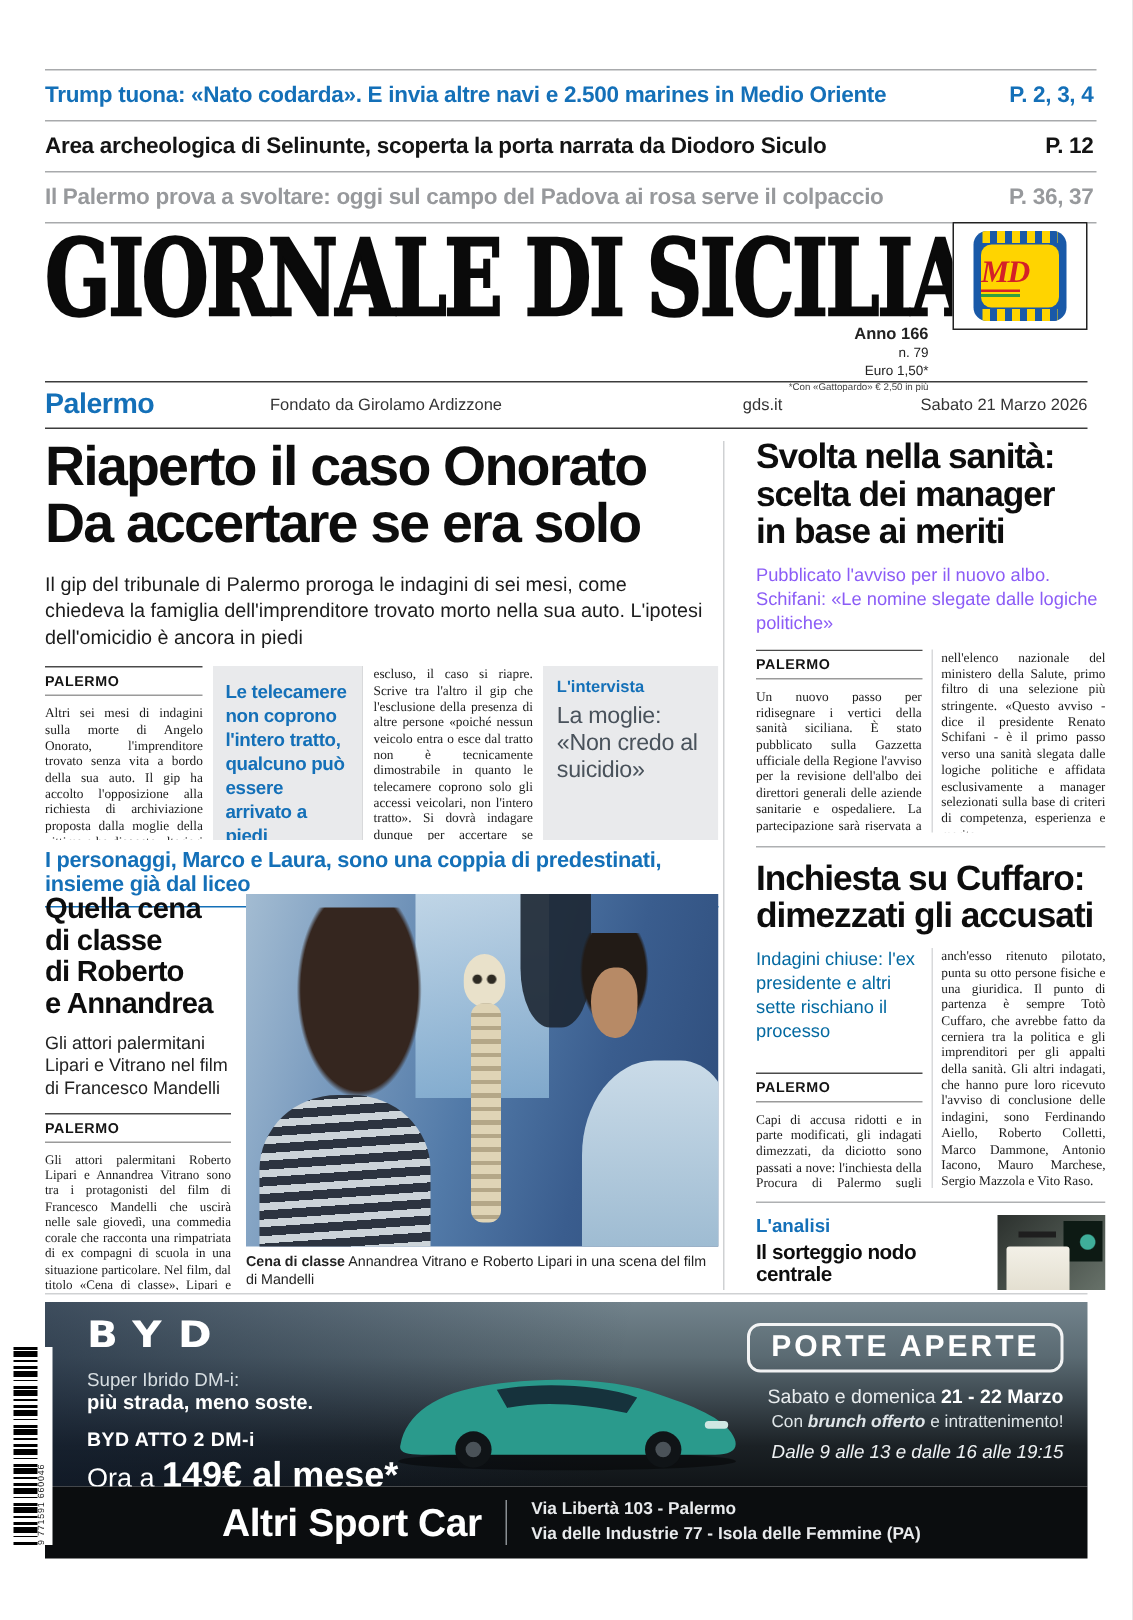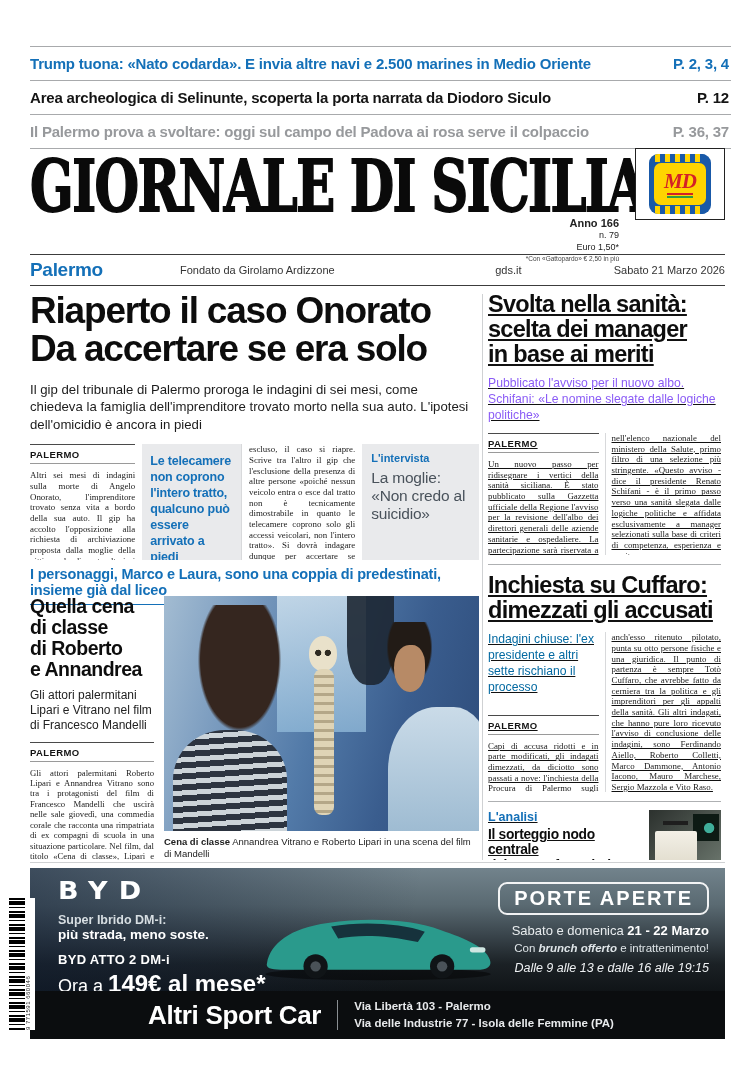--- a/index.html
+++ b/index.html
@@ -34,21 +34,21 @@
                    font-size:9px; line-height:1.3; color:#222; }
   .masthead-meta .anno { font-size:11px; font-weight:bold; }
   .masthead-meta .nota { font-size:6.5px; color:#444; margin-top:1px; }
   .md-logo { position:absolute; right:0; top:-4px; width:90px; height:72px; border:1px solid #222;
              background:#fff; display:flex; align-items:center; justify-content:center; }
   .md-mark { width:62px; height:60px; background:#1959a8; border-radius:9px; position:relative; overflow:hidden; }
   .md-stripes-top, .md-stripes-bottom { position:absolute; left:6px; right:6px; height:8px;
     background:repeating-linear-gradient(90deg,#ffd400 0 5px,#1959a8 5px 10px); }
   .md-stripes-top { top:0; } .md-stripes-bottom { bottom:0; }
   .md-center { position:absolute; left:5px; right:5px; top:9px; bottom:9px; background:#ffd400;
-    border-radius:7px; display:flex; flex-direction:column; align-items:center; justify-content:center; }
+    border-radius:7px; display:flex; flex-direction:column; align-items:flex-start; justify-content:center; }
   .md-text { font-size:21px; font-weight:bold; font-style:italic; color:#d42027; letter-spacing:-1px;
              font-family:"Liberation Serif", serif; line-height:1; }
   .md-lines { width:26px; height:5px; margin-top:1px;
     background:linear-gradient(180deg,#d42027 0 2px,#ffd400 2px 3px,#2f9e41 3px 5px); }
 
   
   .infobar { position:absolute; left:30px; right:30px; top:254px; height:32px;
              border-top:1px solid #3c3c3c; border-bottom:1px solid #3c3c3c;
              display:flex; align-items:center; font-size:11px; color:#333; }
   .edition { font-size:19px; font-weight:bold; color:#1470b8; letter-spacing:-0.3px; flex:0 0 150px; }
@@ -110,21 +110,21 @@
   .ph-man-hair { position:absolute; right:13%; top:11%; width:18%; height:31%;
     background:radial-gradient(ellipse at 50% 35%, #221b16 52%, transparent 57%); }
   .ph-man-face { position:absolute; right:17%; top:21%; width:10%; height:20%;
     background:#b78a66; border-radius:48% 40% 46% 50%; }
   .ph-man-shirt { position:absolute; right:-3%; bottom:-3%; width:32%; height:56%; border-radius:48% 34% 0 0;
     background:linear-gradient(180deg,#cadbe8,#9cbad1); }
   .caption { margin-top:5px; font-size:9.5px; color:#222; line-height:1.25; }
   .caption .cap-bold { font-weight:bold; }
 
   
-  .rightcol { position:absolute; left:488px; top:292px; width:233px; height:568px; overflow:hidden;text-decoration:underline; }
+  .rightcol { position:absolute; left:504px; top:292px; width:233px; height:568px; overflow:hidden; }
   .r-title { font-size:23.5px; font-weight:bold; letter-spacing:-0.7px; line-height:1.07; color:#0d0d0d; }
   .r-sommario { margin-top:9px; font-size:12.2px; line-height:1.3; color:#8b5cf6; }
   .cols2 { display:flex; margin-top:9px; }
   .cols2 > div { width:50%; overflow:hidden; }
   .cols2 > div:first-child { padding-right:6px; }
   .cols2 > div:last-child { border-left:1px solid #d8d9db; padding-left:6px; }
   .sanita-cols { height:122px; }
   .rule { border-top:1px solid #aeb0b2; margin:9px 0 8px; }
   .cuff-cols { height:160px; }
   .c-sommario { font-size:12.2px; line-height:1.3; color:#0369a1; margin-bottom:19px; }
@@ -144,21 +144,21 @@
 
   
   .ad { position:absolute; left:30px; top:868px; width:695px; height:171px; }
   .ad-main { position:relative; height:123px; overflow:hidden;
     background:linear-gradient(180deg,#72838c 0%,#5a6a72 30%,#39444b 55%,#1b2125 78%,#101417 100%); }
   .ad-main::before { content:""; position:absolute; inset:0;
     background:linear-gradient(100deg, rgba(18,32,54,.55) 0%, rgba(18,32,54,.25) 30%, transparent 55%); }
   .byd-left { position:absolute; left:28px; top:10px; z-index:2; color:#fff; }
   .byd-logo { font-size:27px; font-weight:bold; letter-spacing:11px; line-height:1;
               font-family:"DejaVu Sans", sans-serif; transform:scaleY(.9); transform-origin:left top; }
-  .byd-claim-light { margin-top:8px; font-size:12.5px; color:#d7dee2;font-weight:bold; }
+  .byd-claim-light { margin-top:8px; font-size:12.5px; color:#d7dee2; }
   .byd-claim-bold { font-size:13.5px; font-weight:bold; }
   .byd-model { margin-top:10px; font-size:13px; font-weight:bold; letter-spacing:.3px; }
   .byd-offer { margin-top:3px; font-size:18px; }
   .byd-offer b { font-size:24px;text-align:center; }
   .ad-car { position:absolute; left:218px; top:22px; z-index:1; }
   .ad-right { position:absolute; right:16px; top:14px; z-index:2; text-align:right; color:#fff; }
   .porte { display:inline-block; border:2px solid rgba(255,255,255,.92); border-radius:9px;
            padding:3px 14px; font-size:20px; font-weight:bold; letter-spacing:2px; }
   .ad-date { margin-top:8px; font-size:13px; color:#e8ecee; }
   .ad-date b { color:#fff; }

